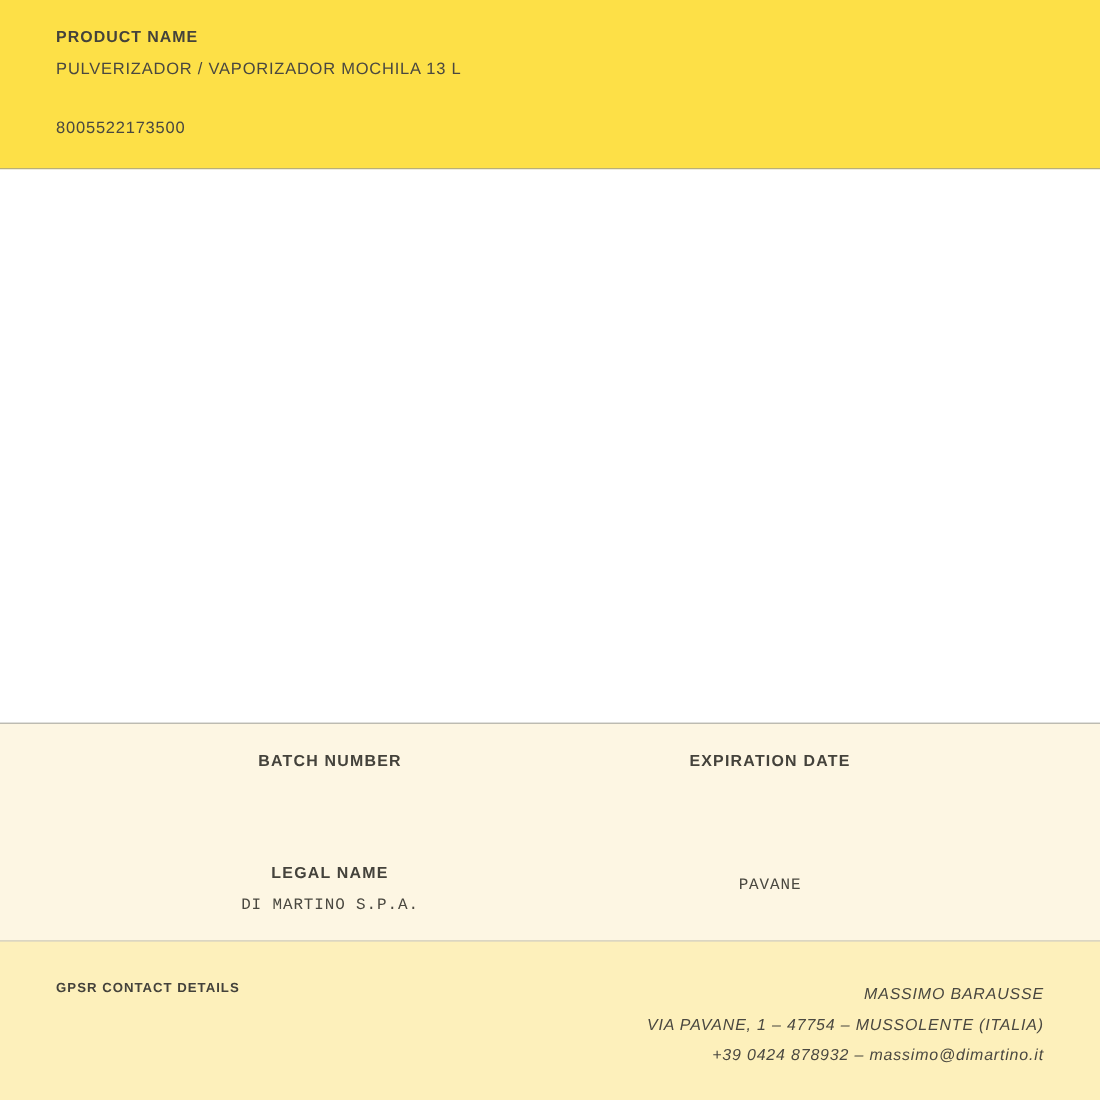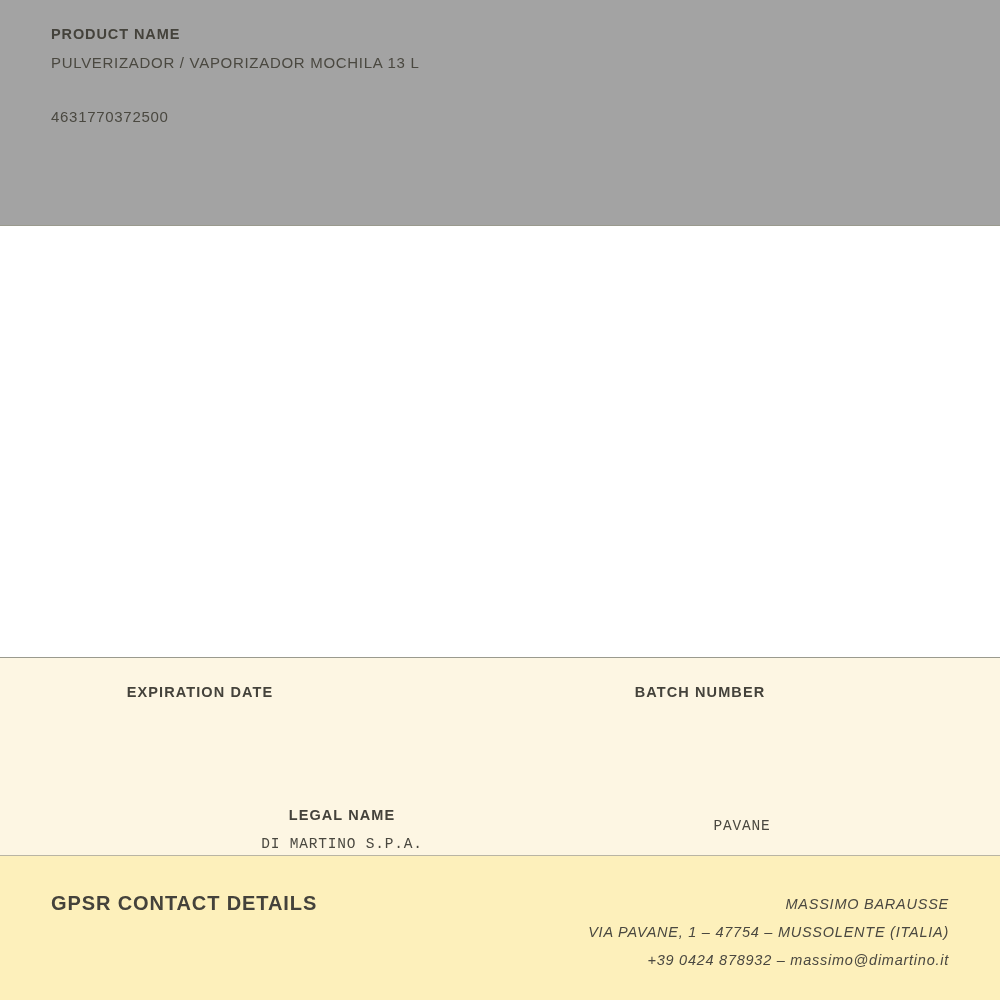--- a/index.html
+++ b/index.html
@@ -18,23 +18,23 @@
   .sheet {
     position: relative;
     width: 1000px;
     height: 1000px;
     display: flex;
     flex-direction: column;
   }
 
   
   .top-block {
-    background: #a3a3a3;
+    background: #fde047;
     padding: 26px 0 0 0;
-    height: 226px;
+    height: 154px;
     box-sizing: border-box;
     border-bottom: 1px solid #9a9a8e;
   }
 
   .field {
     padding-left: 51px;
   }
   .field + .field {
     margin-top: 36px;
   }
@@ -69,22 +69,21 @@
     height: 198px;
     box-sizing: border-box;
     border-bottom: 1px solid #b9b5a4;
     padding-top: 26px;
   }
 
   .info-row {
     display: flex;
   }
   .info-row + .info-row {
-    margin-top: 78px;
-    padding-left: 42px;
+    margin-top: 57px;
   }
 
   .info-cell {
     width: 400px;
     text-align: center;
   }
   .info-cell.first {
     margin-left: 100px;
   }
 
@@ -113,21 +112,21 @@
     height: 144px;
     box-sizing: border-box;
     position: relative;
     padding: 34px 51px 0 51px;
     display: flex;
     justify-content: space-between;
     align-items: flex-start;
   }
 
   .footer-label {
-    font-size: 20px;
+    font-size: 12px;
     font-weight: bold;
     letter-spacing: 0.9px;
     color: #44423b;
     text-transform: uppercase;
     line-height: 1.2;
     padding-top: 1px;
   }
 
   .footer-lines {
     text-align: right;
@@ -148,36 +147,36 @@
 <div class="sheet">
 
   <div class="top-block">
 
     <div class="field">
       <div class="field-label">PRODUCT NAME</div>
       <div class="field-value">PULVERIZADOR / VAPORIZADOR  MOCHILA 13 L</div>
     </div>
 
     <div class="field">
-      <div class="field-value">4631770372500</div>
+      <div class="field-value">8005522173500</div>
     </div>
 
   </div>
 
   <div class="middle-blank"></div>
 
   <div class="info-block">
 
     <div class="info-row">
+      <div class="info-cell first">
+        <div class="info-label">BATCH NUMBER</div>
+        <div class="info-value"></div>
+      </div>
       <div class="info-cell">
         <div class="info-label">EXPIRATION DATE</div>
-        <div class="info-value"></div>
-      </div>
-      <div class="info-cell first">
-        <div class="info-label">BATCH NUMBER</div>
         <div class="info-value"></div>
       </div>
     </div>
 
     <div class="info-row">
       <div class="info-cell first">
         <div class="info-label">LEGAL NAME</div>
         <div class="info-value">DI MARTINO S.P.A.</div>
       </div>
       <div class="info-cell">

